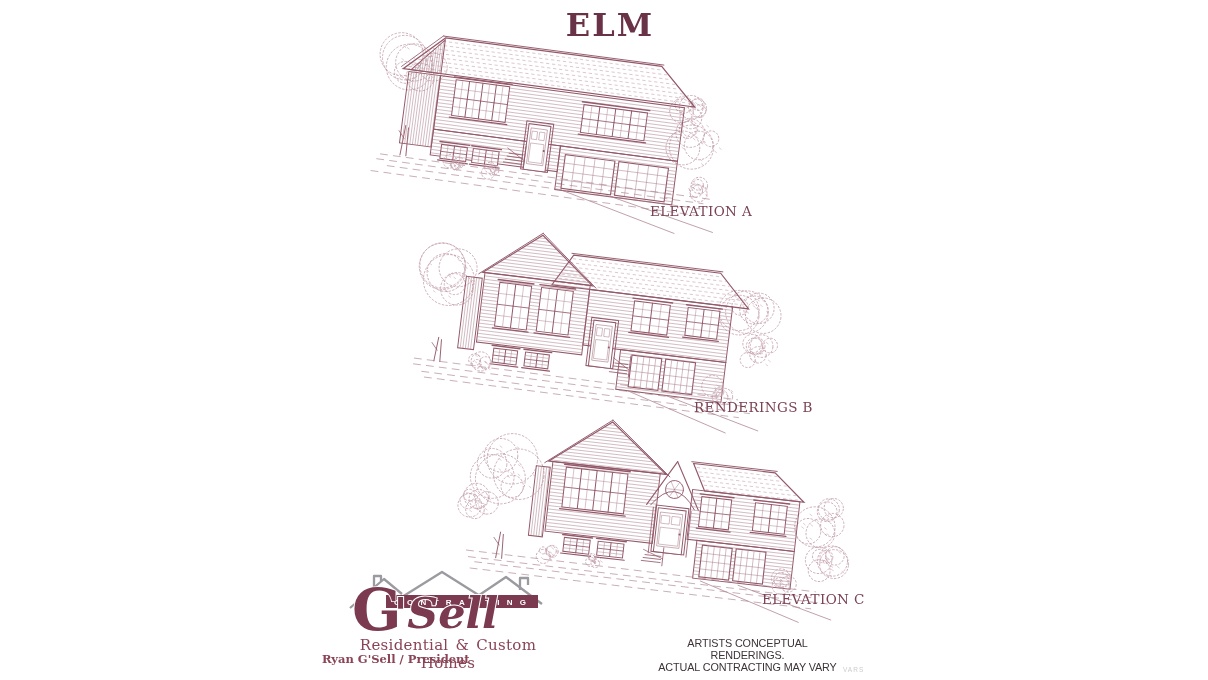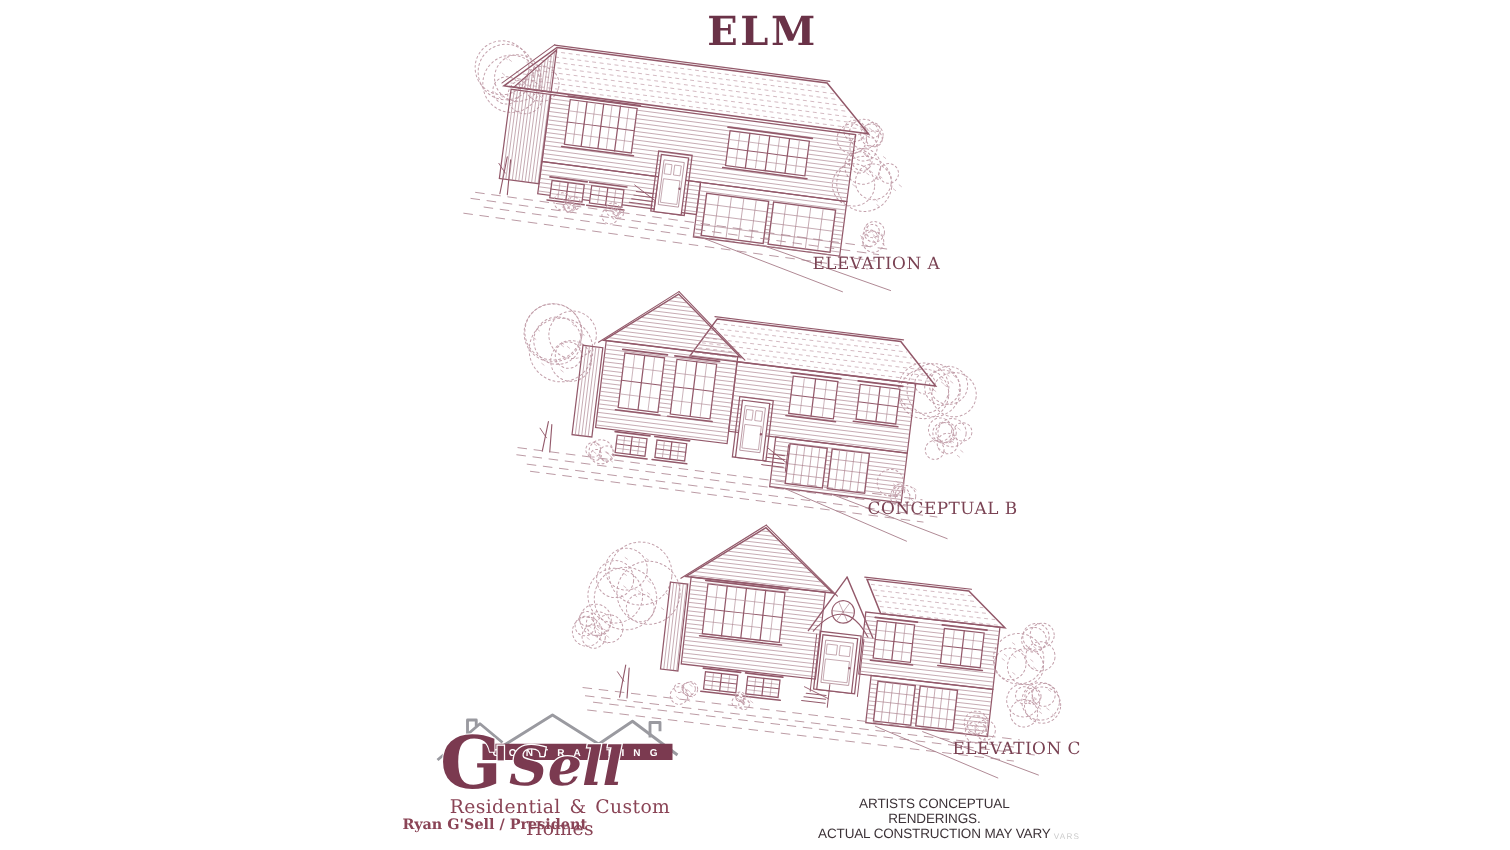--- a/index.html
+++ b/index.html
@@ -935,21 +935,21 @@
         <line x1="149.7476757813595" y1="151.5801273561392" x2="151.7476757813595" y2="152.7801273561392" stroke="#c3a0ab" stroke-width="0.5"></line>
         <line x1="150.1045641964016" y1="153.15715594595926" x2="152.1045641964016" y2="154.35715594595925" stroke="#c3a0ab" stroke-width="0.5"></line>
         <line x1="148.66466781650786" y1="152.83524031688648" x2="150.66466781650786" y2="154.03524031688647" stroke="#c3a0ab" stroke-width="0.5"></line>
         <line x1="147.25128556129235" y1="151.3667679609435" x2="149.25128556129235" y2="152.56676796094348" stroke="#c3a0ab" stroke-width="0.5"></line>
         <line x1="149.2095755285694" y1="152.90962826869202" x2="151.2095755285694" y2="154.109628268692" stroke="#c3a0ab" stroke-width="0.5"></line>
       </g>
     </svg>
 </div>
 
 <div id="label-a" class="abs elev-label">ELEVATION A</div>
-<div id="label-b" class="abs elev-label">CONCEPTUAL B</div>
+<div id="label-b" class="abs elev-label">RENDERINGS B</div>
 <div id="label-c" class="abs elev-label">ELEVATION C</div>
 
 <div id="logo" class="abs">
   <svg width="200" height="66" viewBox="0 0 200 66">
     <g fill="none" stroke="#9a9aa0" stroke-width="2.3" stroke-linejoin="round">
       <path d="M2,40 L36,11 L54,26"></path>
       <path d="M26,19 L26,8 L33,8 L33,13"></path>
       <path d="M46,34 L94,4 L140,33"></path>
       <path d="M118,36 L158,9 L194,36"></path>
       <path d="M172,22 L172,10 L180,10 L180,17"></path>
@@ -958,16 +958,16 @@
     <text class="logo-banner-text" x="46" y="37" font-size="8" fill="#ffffff" letter-spacing="4" textLength="136" lengthAdjust="spacing">CONTRACTING</text>
     <text class="logo-g" x="4" y="62" font-size="58" fill="#7b3a50" stroke="#ffffff" stroke-width="1.6" paint-order="stroke">G</text>
     <text class="logo-sell" x="46" y="60" font-size="43" fill="#7b3a50" stroke="#ffffff" stroke-width="2" paint-order="stroke">'Sell</text>
   </svg>
 </div>
 <div id="tagline" class="abs">Residential &amp; Custom Homes</div>
 <div id="byline" class="abs">Ryan G'Sell / President</div>
 
 <div id="disclaimer" class="abs">
   <div>ARTISTS CONCEPTUAL RENDERINGS.</div>
-  <div>ACTUAL CONSTRUCTION MAY VARY</div>
+  <div>ACTUAL CONTRACTING MAY VARY</div>
 </div>
 
 <div id="watermark" class="abs">VARS</div>
 
 </body></html>

